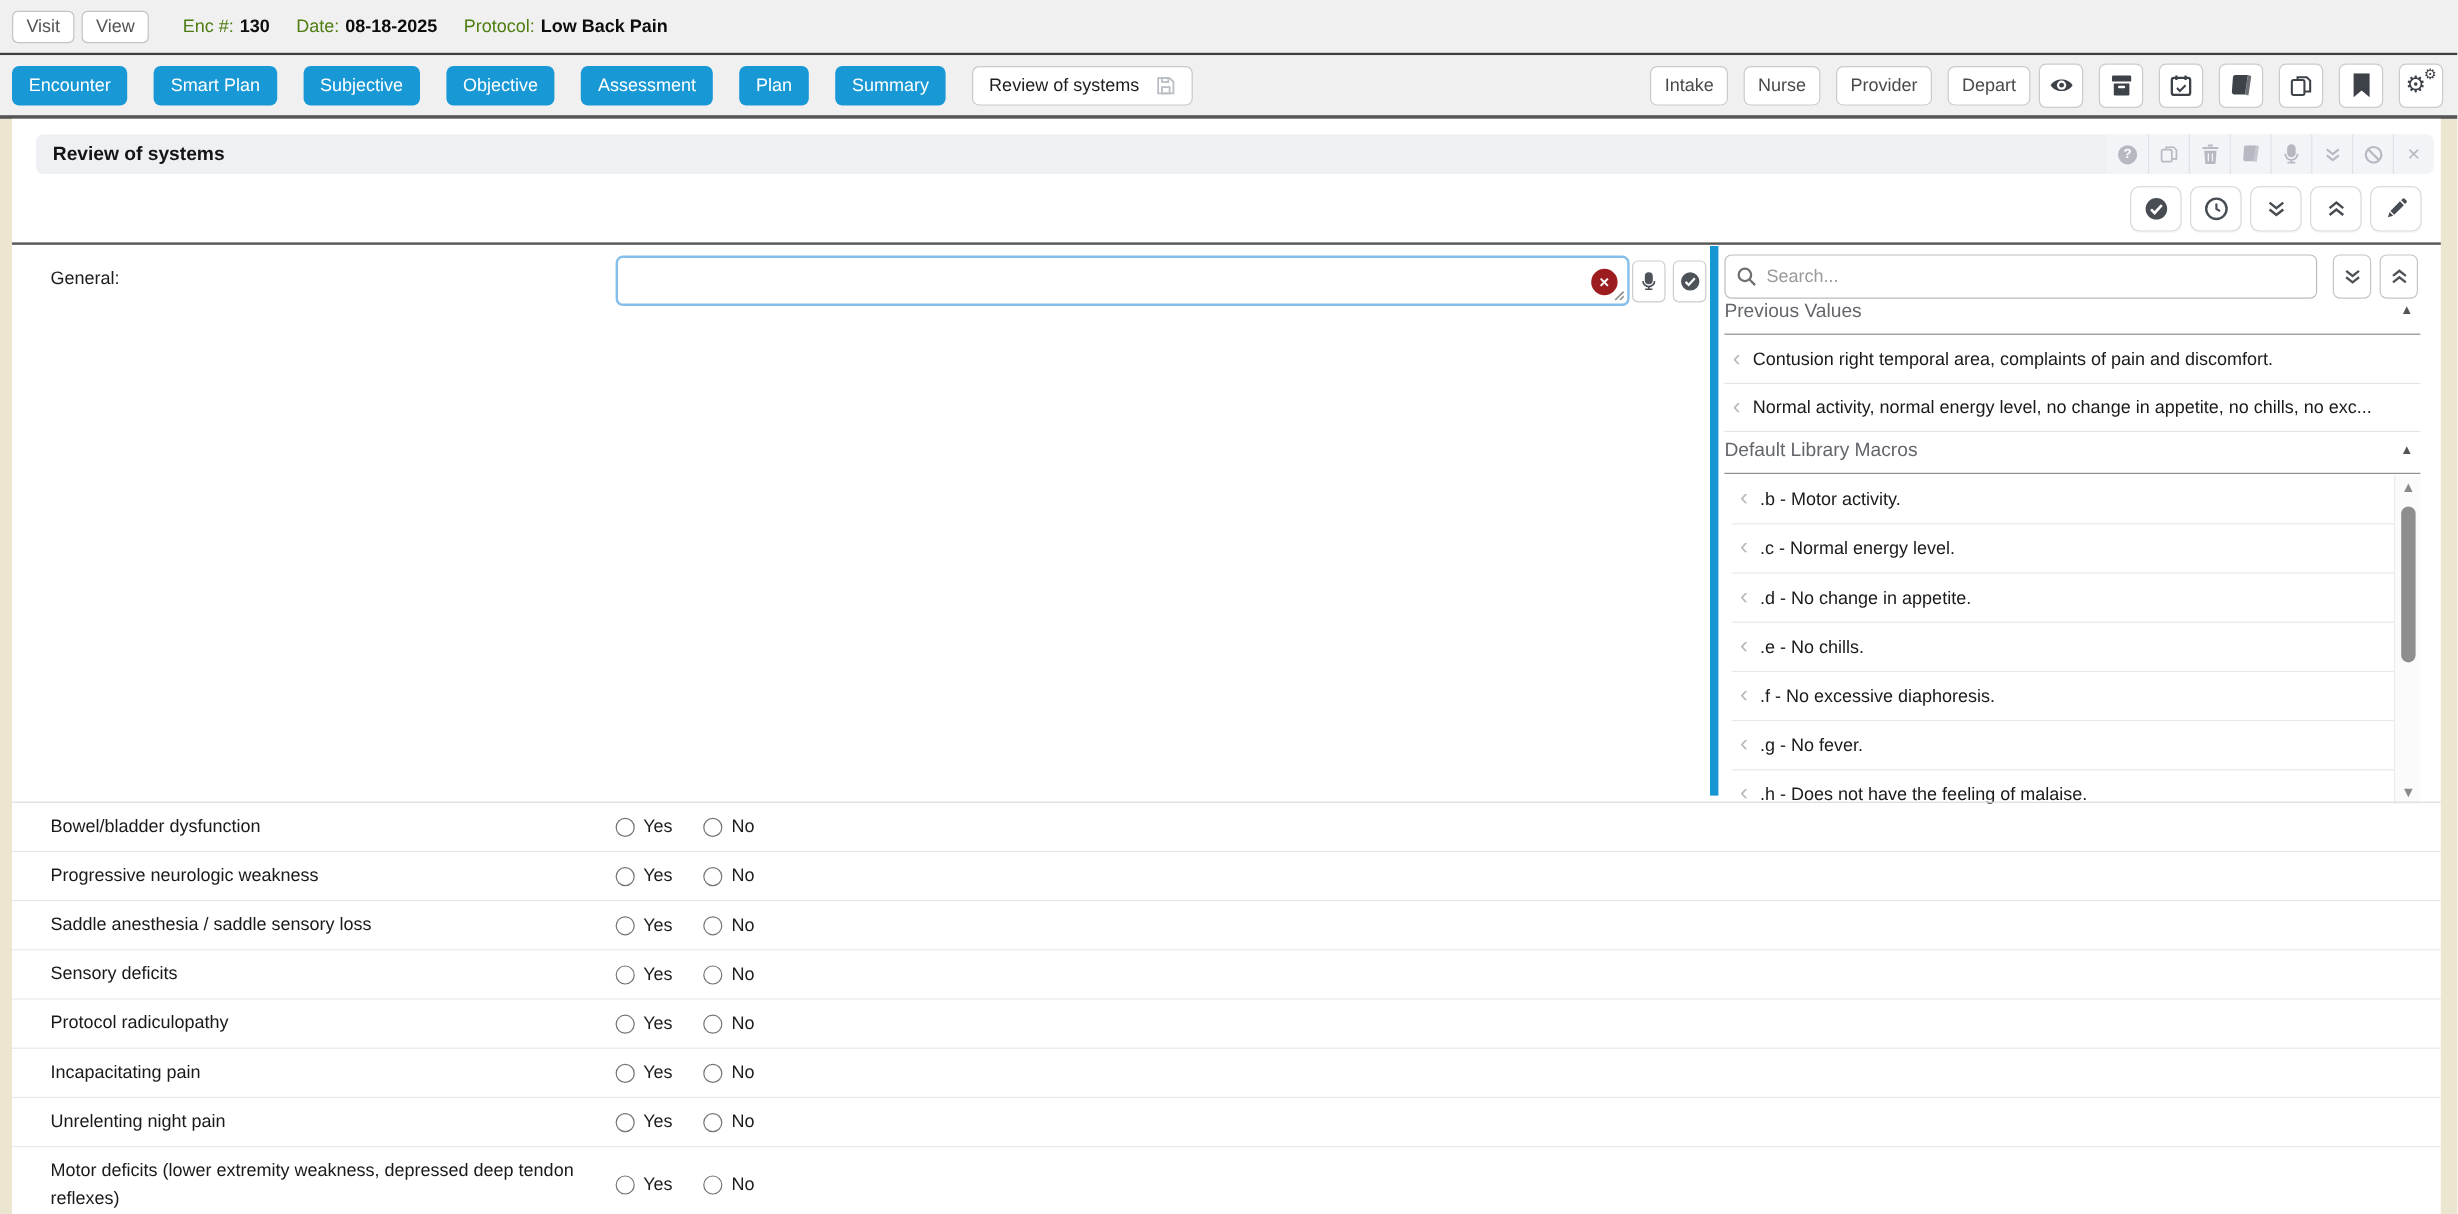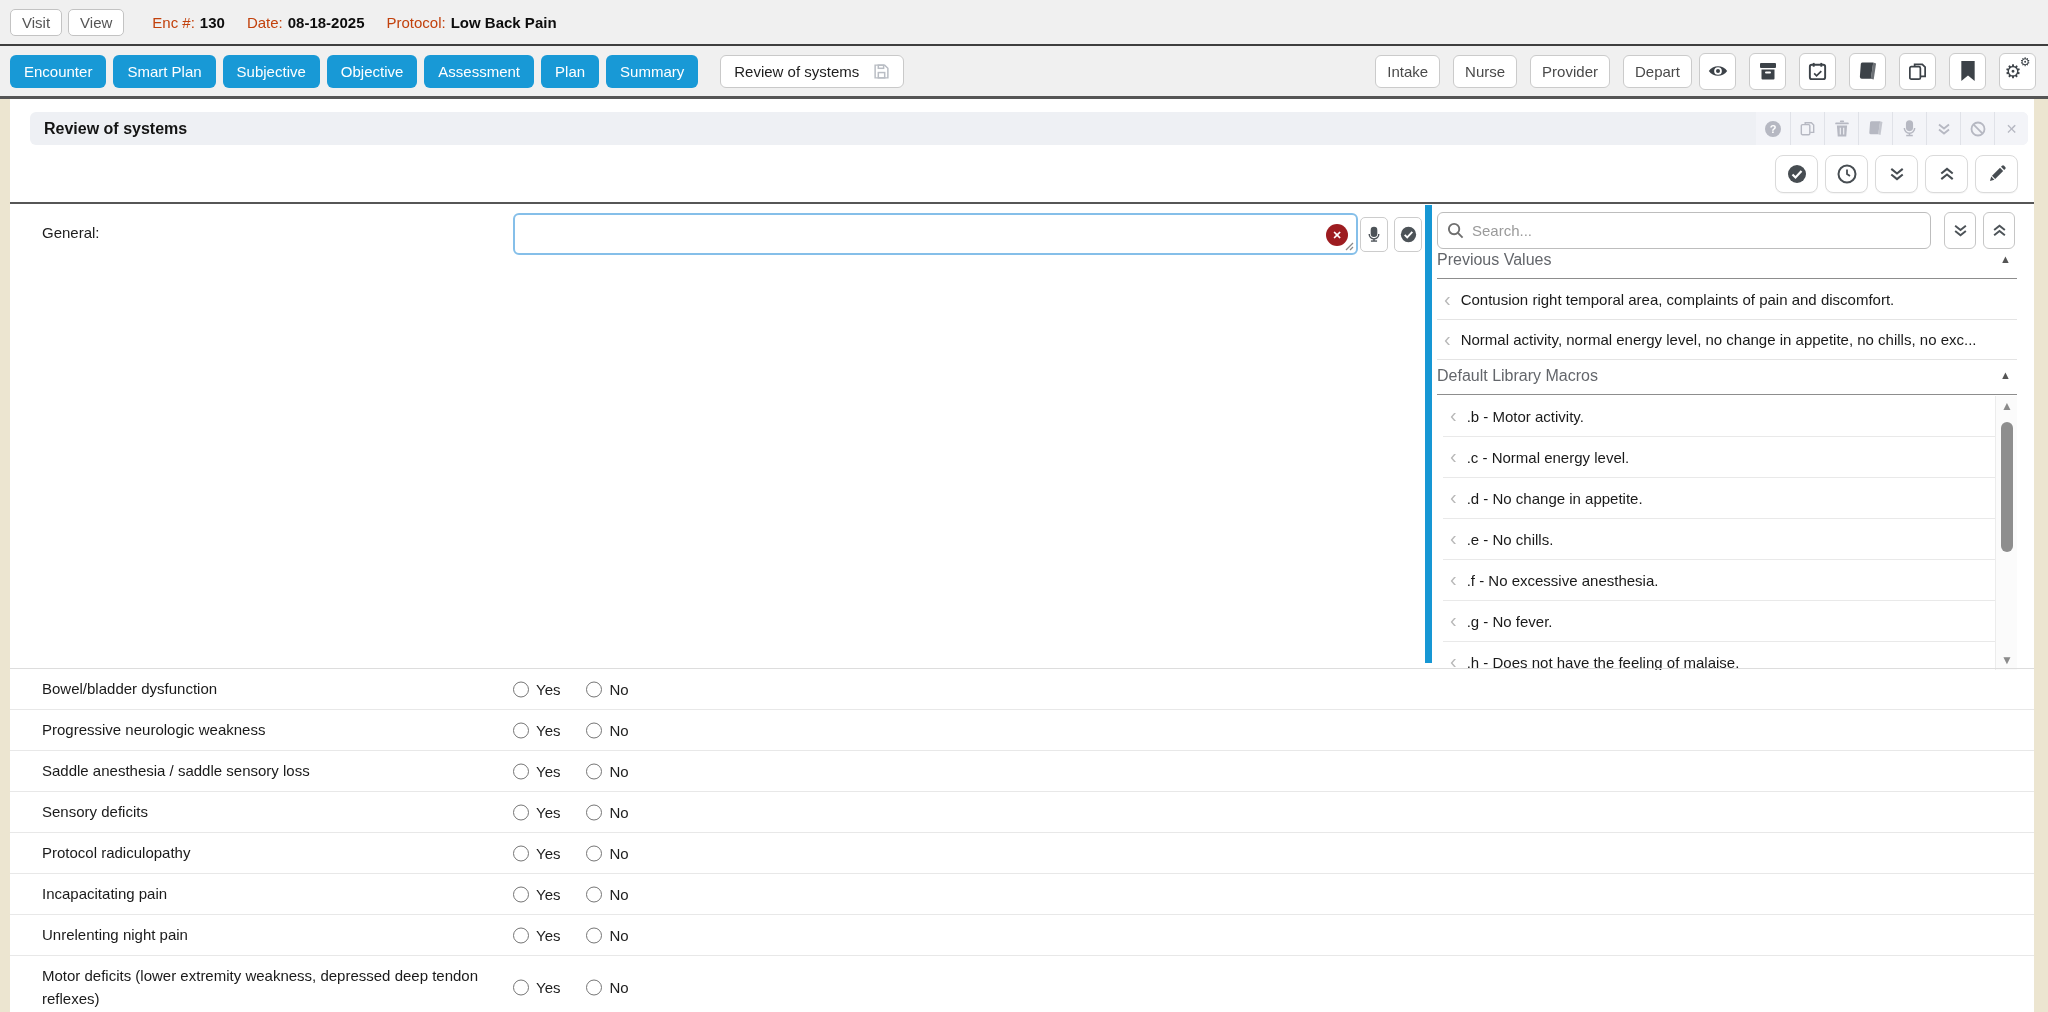--- a/index.html
+++ b/index.html
@@ -6,27 +6,27 @@
   html,body { width:2048px; height:1012px; }
   body { font-family:"Liberation Sans","DejaVu Sans",sans-serif; font-size:15px; color:#222; }
   #screen { position:relative; width:2048px; height:1012px; background:#ece5d0; overflow:hidden; }
 
   
   .topbar { position:absolute; left:0; top:0; width:2048px; height:46px; background:#f0f0f0;
             border-bottom:2px solid #3e3e3e; display:flex; align-items:center; padding:0 10px; }
   .tb-btn { background:#fff; border:1px solid #c3c3c3; border-radius:5px; color:#555;
             font-size:15px; padding:4px 11px; margin-right:6px; cursor:pointer; font-family:inherit; }
   .tb-group { margin-left:22px; white-space:nowrap; }
-  .tb-label { color:#c2410c;text-align:center; }
+  .tb-label { color:#4d7c0f;text-align:center; }
   .tb-value { color:#0d0d0d; font-weight:bold; margin-left:5px; }
 
   
   .tabbar { position:absolute; left:0; top:46px; width:2048px; height:53px; background:#f0f0f0;
             border-bottom:3px solid #555; display:flex; align-items:center; padding:0 12px 0 10px; }
-  .tabs { display:flex; gap:7px; }
+  .tabs { display:flex; gap:22px; }
   .tab { background:#1899d6; color:#fff; border:none; border-radius:6px; padding:8px 14px;
          font-size:15px; cursor:pointer; font-family:inherit; }
   .tab-active { background:#fff; border:1px solid #c9c9c9; border-radius:6px; margin-left:22px;
                 padding:7px 13px; display:flex; align-items:center; gap:14px; color:#1d1d1d; cursor:pointer; }
   .flex-spacer { flex:1; }
   .nav-group { display:flex; gap:13px; align-items:center; }
   .nav-btn { background:#fff; border:1px solid #cbcbcb; border-radius:6px; color:#4a4a4a;
              font-size:15px; padding:7px 11px; cursor:pointer; font-family:inherit; }
   .icon-btn { background:#fff; border:1px solid #cbcbcb; border-radius:6px; width:37px; height:37px;
               display:flex; align-items:center; justify-content:center; cursor:pointer; color:#3c4248; }
@@ -400,21 +400,21 @@
             <div class="p-item">
               <span class="angle">‹</span>
               <span class="p-text">.d - No change in appetite.</span>
             </div>
             <div class="p-item">
               <span class="angle">‹</span>
               <span class="p-text">.e - No chills.</span>
             </div>
             <div class="p-item">
               <span class="angle">‹</span>
-              <span class="p-text">.f - No excessive anesthesia.</span>
+              <span class="p-text">.f - No excessive diaphoresis.</span>
             </div>
             <div class="p-item">
               <span class="angle">‹</span>
               <span class="p-text">.g - No fever.</span>
             </div>
             <div class="p-item">
               <span class="angle">‹</span>
               <span class="p-text">.h - Does not have the feeling of malaise.</span>
             </div>
           </div>

